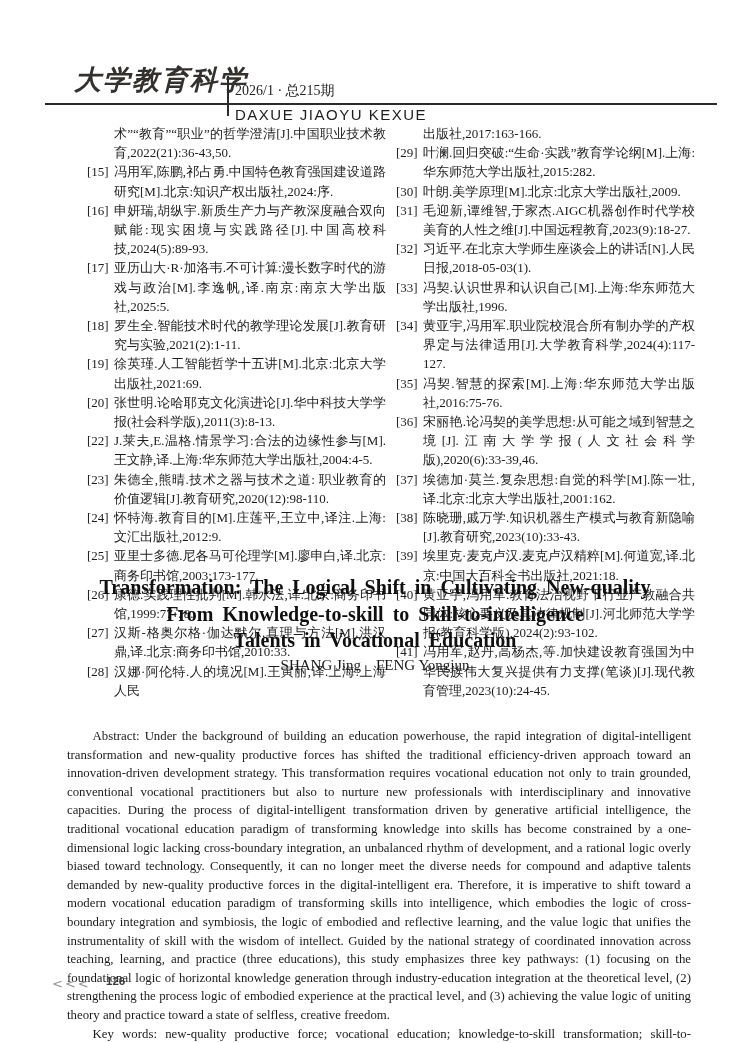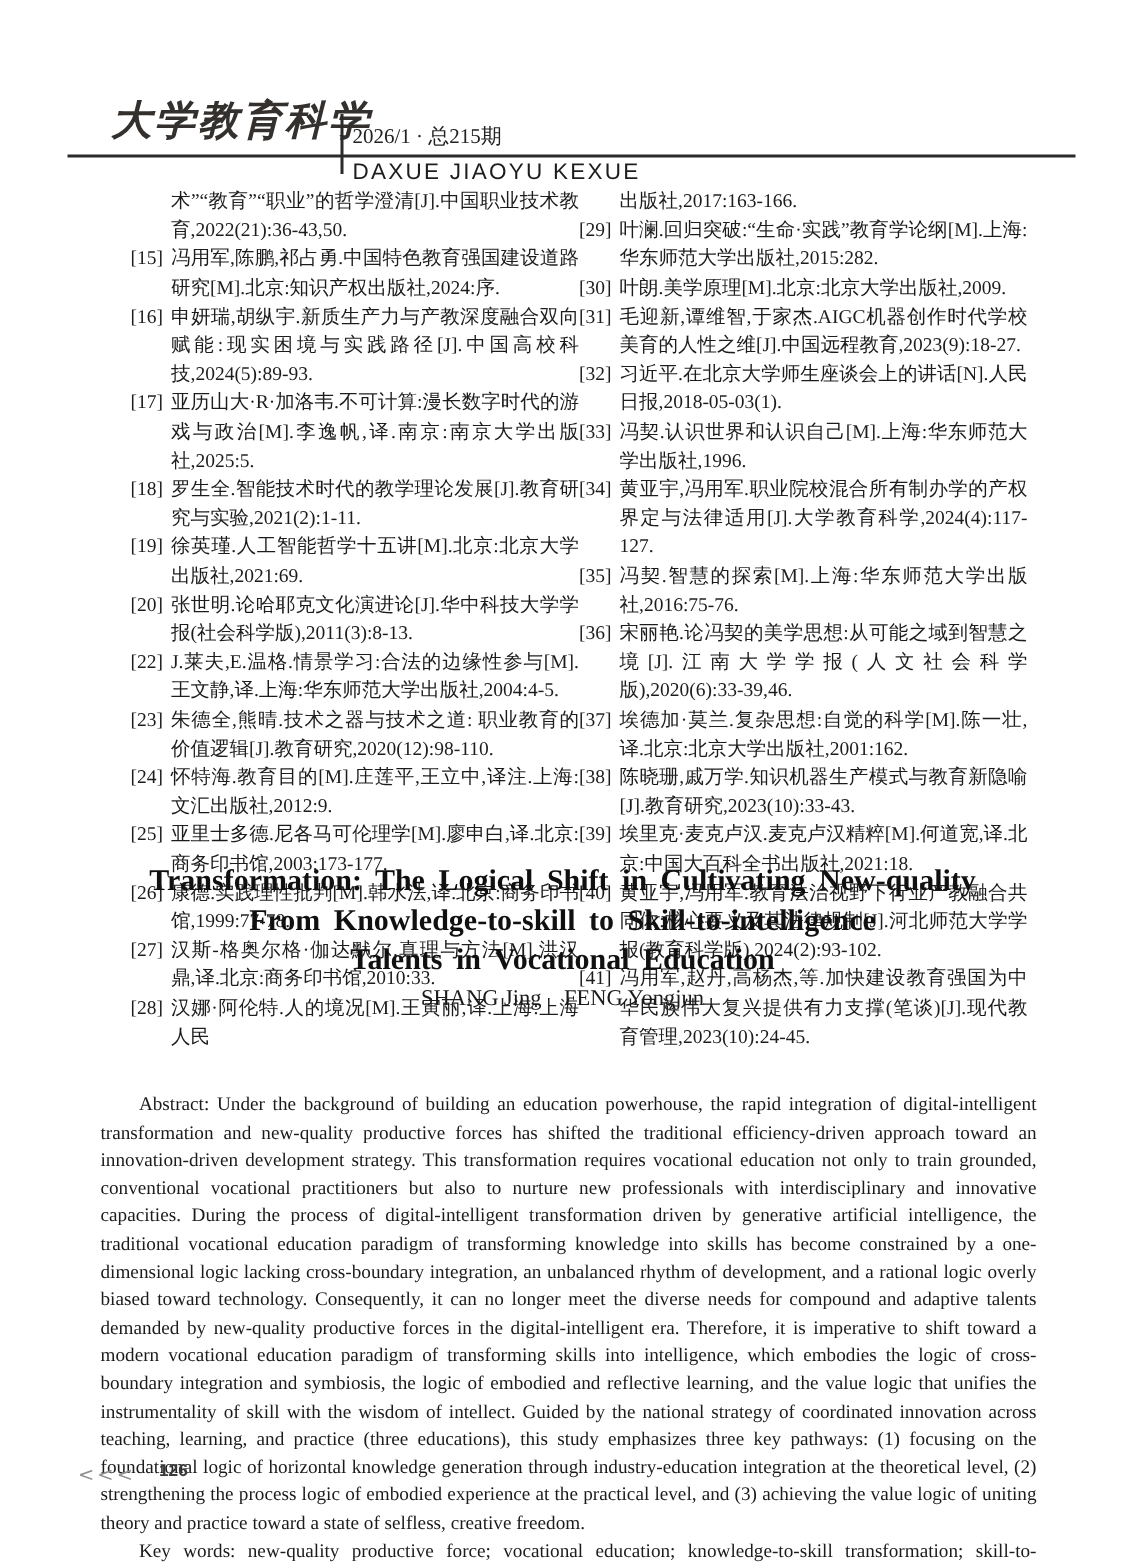--- a/index.html
+++ b/index.html
@@ -28,21 +28,21 @@
     font-size:14px;color:#222;white-space:nowrap;
   }
   .mast-pinyin{
     position:absolute;left:235px;top:106px;
     font-family:"Liberation Sans","DejaVu Sans",sans-serif;
     font-size:15px;letter-spacing:1.5px;color:#1d1d1d;white-space:nowrap;
   }
   
   .refs{
     position:absolute;top:124px;left:87px;width:608px;
-    display:flex;
+    display:flex;gap:10px;
     font-size:13px;line-height:19.2px;color:#1c1c1c;
   }
   .ref-col{width:299px;}
   .ref-cont{margin:0;padding-left:27px;text-align:justify;}
   .ref-item{position:relative;margin:0;padding-left:27px;text-align:justify;}
   .ref-num{position:absolute;left:0;top:0;}
   
   .article-title{
     position:absolute;top:574px;left:40px;right:40px;
     text-align:center;font-weight:bold;color:#101010;

